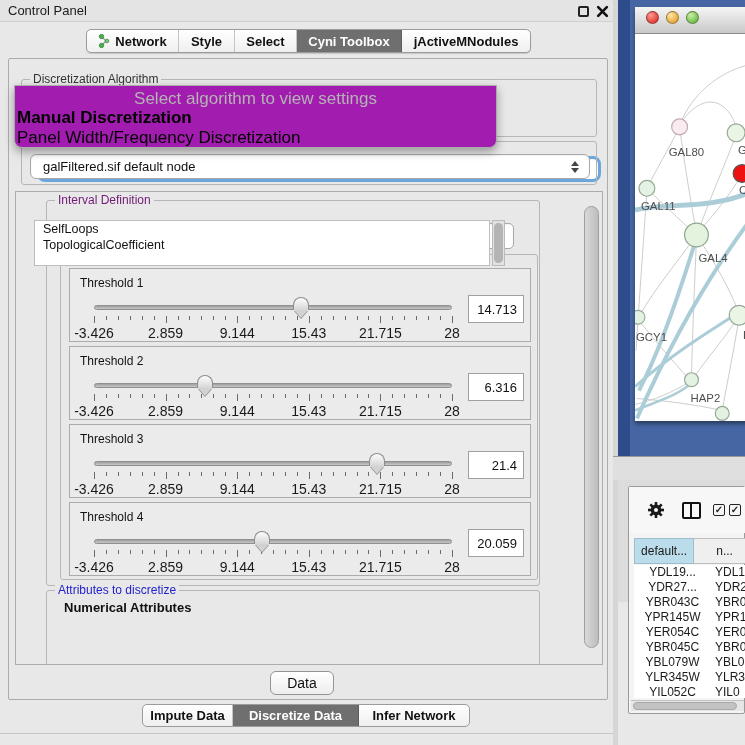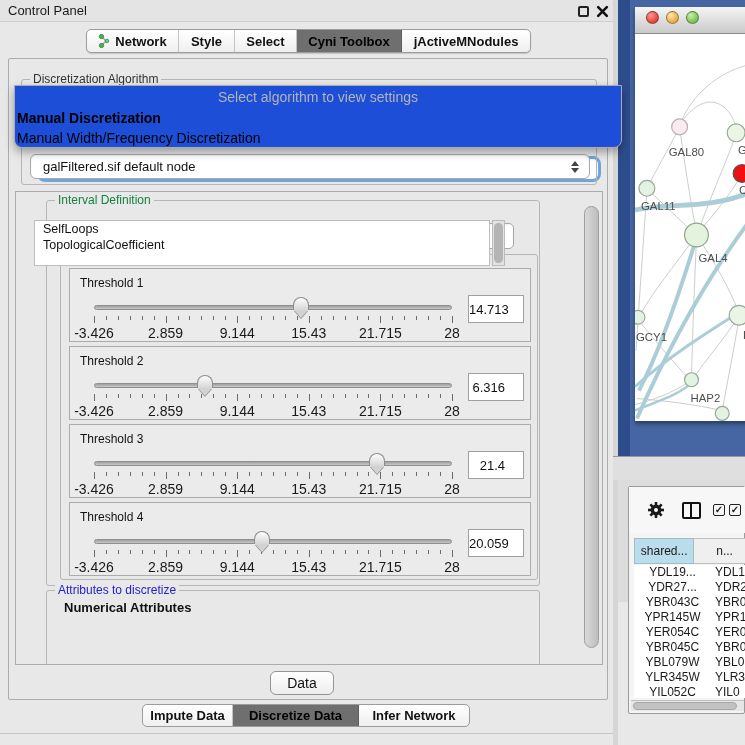--- a/index.html
+++ b/index.html
@@ -15,47 +15,47 @@
     border:2px solid #222; border-radius:2px; }
   #close-btn { position:absolute; left:596px; top:5px; width:13px; height:13px; }
 
   
   #top-tabs { position:absolute; left:86px; top:29px; height:24px; display:flex;
     border:1px solid #9C9C9C; border-radius:5px; overflow:hidden;
     background:linear-gradient(#FFFFFF,#EFEFEF); box-shadow:0 1px 1px rgba(0,0,0,.15); }
   .seg { height:100%; display:flex; align-items:center; justify-content:center; gap:5px;
     font-size:13px; font-weight:bold; color:#111; border-right:1px solid #C4C4C4; }
   .seg:last-child { border-right:none; }
-  .seg.active { background:#6F6F6F; color:#000000; border-right-color:#5E5E5E;align-items:center; }
+  .seg.active { background:#6F6F6F; color:#ffffff; border-right-color:#5E5E5E;align-items:center; }
 
   
   #outer-panel { position:absolute; left:8px; top:58px; width:600px; height:642px;
     border:1px solid #ACACAC; border-radius:2px; background:#E8E8E8; }
 
   .groupbox { position:absolute; border:1px solid #B6B6B6; border-radius:3px; }
   .group-label { position:absolute; top:-8px; left:8px; background:#E8E8E8; padding:0 3px;
     font-size:12px; color:#333; white-space:nowrap; }
-  .group-label.green { color:#15803d; }
+  .group-label.green { color:#701a75; }
   .group-label.blue { color:#2222CC; }
 
   .combo { position:absolute; background:#FFF; border:1px solid #A8A8A8; border-radius:6px;
     font-size:13px; color:#111; display:flex; align-items:center; padding-left:12px;
     box-shadow:inset 0 1px 2px rgba(0,0,0,.06); }
   .spin-arrows { position:absolute; right:10px; top:50%; transform:translateY(-50%);
     display:flex; flex-direction:column; gap:2px; align-items:center; }
   .arr-up { width:0; height:0; border-left:4px solid transparent; border-right:4px solid transparent;
     border-bottom:5px solid #444; }
   .arr-down { width:0; height:0; border-left:4px solid transparent; border-right:4px solid transparent;
     border-top:5px solid #444; }
   #algo-combo { left:28px; top:97px; width:564px; height:26px; border:3px solid #6CA6DC; border-radius:8px; }
 
   
-  #algo-popup { position:absolute; left:14px; top:85px; width:608px; height:63px; background:#1d4ed8;
+  #algo-popup { position:absolute; left:14px; top:85px; width:483px; height:63px; background:#a21caf;
     border:1px solid #ABABAB; border-radius:0 0 8px 8px; box-shadow:0 4px 10px rgba(0,0,0,.35);
-    z-index:40; font-size:14px; }
+    z-index:40; font-size:17px; }
   #popup-hint { position:absolute; top:3px; width:100%; text-align:center; color:#B4B4B4; }
   .popup-item { position:absolute; left:2px; width:556px; height:20px; line-height:20px; color:#000; }
   .popup-item.sel { font-weight:bold; }
 
   
   #scrollpane { position:absolute; left:6px; top:132px; width:588px; height:474px;
     border:1px solid #ACACAC; background:#E8E8E8; overflow:hidden; }
   #main-vscroll { position:absolute; right:3px; top:14px; width:15px; height:442px; border-radius:8px;
     background:linear-gradient(90deg,#D9D9D9,#BDBDBD); border:1px solid #9E9E9E; }
 
@@ -77,21 +77,21 @@
   .tick-label { position:absolute; top:26px; transform:translateX(-50%); font-size:14px;
     font-weight:normal; color:#1A1A1A; white-space:nowrap; }
   .thumb { position:absolute; top:-2px; transform:translateX(-50%); width:16px; height:21px; }
   .thumb-top { width:16px; height:13px; border:1px solid #8C8C8C; border-bottom:none;
     border-radius:8px 8px 0 0; background:linear-gradient(#FDFDFD,#D6D6D6); }
   .thumb-pt { width:0; height:0; margin-left:1px; border-left:7px solid transparent;
     border-right:7px solid transparent; border-top:8px solid #D2D2D2;
     filter:drop-shadow(0 1px 0 #8C8C8C); }
   .thr-value { position:absolute; left:398px; top:26px; width:56px; height:28px; background:#FFF;
     border:1px solid #A0A0A0; font-size:13px; color:#111; text-align:right;
-    line-height:28px; padding-right:18px; }
+    line-height:28px; padding-right:6px; }
 
   
   #attr-group { left:30px; top:398px; width:494px; height:84px; }
   #num-attr-label { position:absolute; left:18px; top:12px; font-size:13px; font-weight:bold; color:#111; }
   #attr-list { position:absolute; left:18px; top:28px; width:456px; height:46px; background:#FFF;
     border:1px solid #BDBDBD; overflow:hidden; }
   .attr-item { height:16px; line-height:16px; padding-left:8px; font-size:12.5px; color:#111; }
   #attr-vscroll { position:absolute; left:476px; top:28px; width:13px; height:46px; background:#E2E2E2;
     border:1px solid #BBB; }
   #attr-vscroll .vthumb { position:absolute; left:1px; top:2px; width:9px; height:40px;
@@ -433,21 +433,21 @@
           <div class="vthumb"></div>
         </div>
 
       <div id="main-vscroll"></div>
     </div>
   </div>
 
   <div id="algo-popup">
     <div id="popup-hint">Select algorithm to view settings</div>
     <div class="popup-item sel" style="top:22px">Manual Discretization</div>
-    <div class="popup-item" style="top:42px">Manual Width/Frequency Discretization</div>
+    <div class="popup-item" style="top:42px">Panel Width/Frequency Discretization</div>
   </div>
 
   <div id="apply-btn">Data</div>
 
   <div id="bottom-tabs">
     <div class="seg" style="width:90px">
       <span>Impute Data</span>
     </div>
     <div class="seg active" style="width:126px">
       <span>Discretize Data</span>
@@ -535,21 +535,21 @@
           <line x1="14.7" y1="3.3" x2="3.3" y2="14.7"></line>
         </g>
         <circle cx="9" cy="9" r="5.4" fill="#1A1A1A"></circle>
         <circle cx="9" cy="9" r="2" fill="#F7F7F7"></circle>
       </svg>
       <div id="split-btn"></div>
       <div class="cb" id="cb1">✓</div>
       <div class="cb" id="cb2">✓</div>
     </div>
     <div id="tp-header">
-      <div id="tp-h1">shared...</div>
+      <div id="tp-h1">default...</div>
       <div id="tp-h2">n...</div>
     </div>
     <div id="tp-rows">
         <div class="tp-row"><span class="c1">YDL19...</span><span class="c2">YDL1</span></div>
         <div class="tp-row"><span class="c1">YDR27...</span><span class="c2">YDR2</span></div>
         <div class="tp-row"><span class="c1">YBR043C</span><span class="c2">YBR0</span></div>
         <div class="tp-row"><span class="c1">YPR145W</span><span class="c2">YPR1</span></div>
         <div class="tp-row"><span class="c1">YER054C</span><span class="c2">YER0</span></div>
         <div class="tp-row"><span class="c1">YBR045C</span><span class="c2">YBR0</span></div>
         <div class="tp-row"><span class="c1">YBL079W</span><span class="c2">YBL0</span></div>

